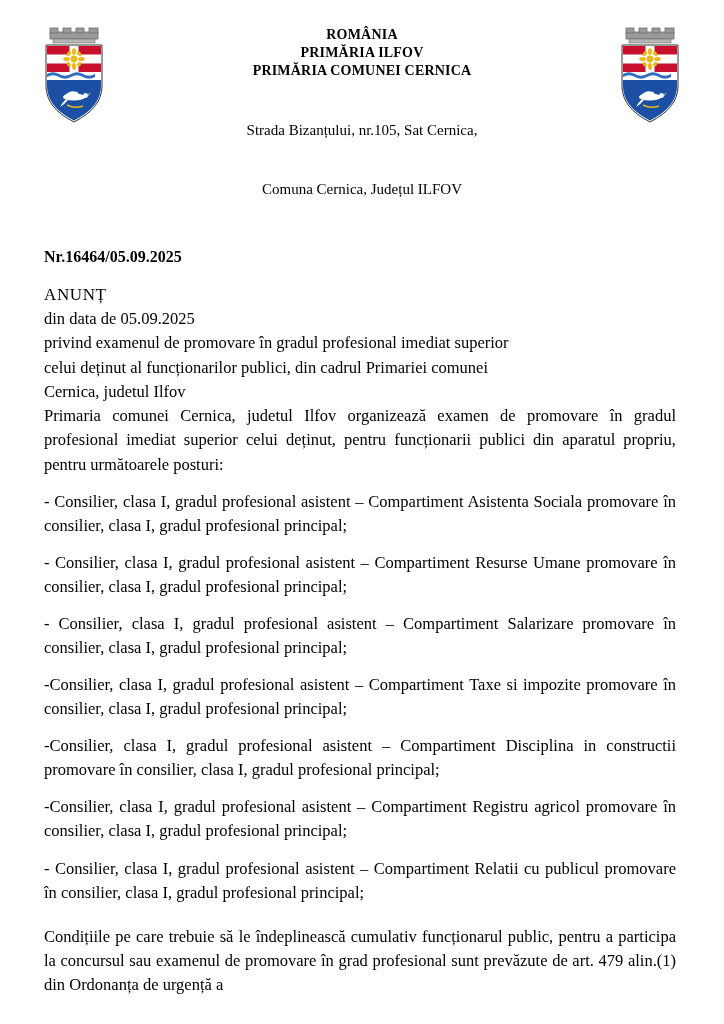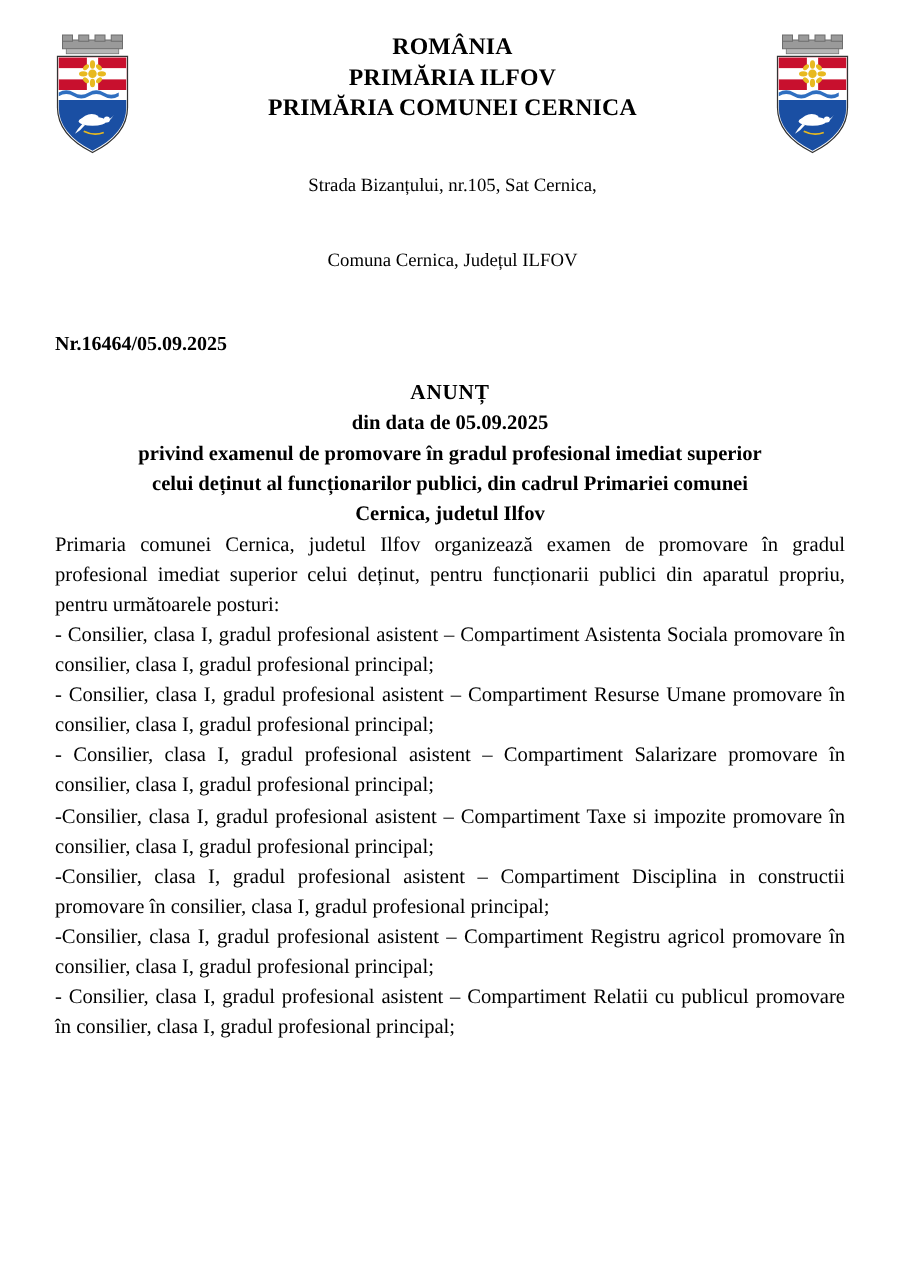--- a/index.html
+++ b/index.html
@@ -34,60 +34,59 @@
     height: 100px;
     flex: 0 0 76px;
   }
   .header-center {
     flex: 1 1 auto;
     text-align: center;
     line-height: 1.30;
   }
   .hdr-line-bold {
     font-weight: bold;
-    font-size: 19px;
+    font-size: 14px;
     letter-spacing: 0.2px;
     text-align: center;
   }
   .hdr-line {
     font-size: 15px;
     margin-top: 40px;
   }
   
   .content {
     padding: 0 48px 0 44px;
     margin-top: 48px;
   }
   .docnum {
     font-weight: bold;
     font-size: 16px;
     margin-bottom: 16px;
   }
   .title-block {
-    text-align: center;
-    font-weight: bold;
+    font-weight: normal;
     font-size: 16.5px;
     line-height: 1.48;
   }
   .title-anunt {
     font-size: 17px;
     letter-spacing: 0.6px;
   }
   .para {
     font-size: 16.5px;
     line-height: 1.46;
     text-align: justify;
     text-justify: inter-word;
     margin: 0;
   }
   .intro {
     text-indent: 0;
   }
   .bullet {
-    margin-top: 0;
+    margin-top: 13px;
   }
   .gap {
     margin-top: 20px;
   }
 </style>
 </head>
 <body>
 
 <div class="page">
 
@@ -208,15 +207,16 @@
     <p class="para intro">Primaria comunei Cernica, judetul Ilfov organizează examen de promovare în gradul profesional imediat superior celui deținut, pentru funcționarii publici din aparatul propriu, pentru următoarele posturi:</p>
 
     <p class="para bullet"> - Consilier, clasa I, gradul profesional asistent – Compartiment Asistenta Sociala promovare în consilier, clasa I, gradul profesional principal;</p>
     <p class="para bullet">- Consilier, clasa I, gradul profesional asistent – Compartiment Resurse Umane promovare în consilier, clasa I, gradul profesional principal;</p>
     <p class="para bullet">- Consilier, clasa I, gradul profesional asistent – Compartiment Salarizare promovare în consilier, clasa I, gradul profesional principal;</p>
     <p class="para bullet">-Consilier, clasa I, gradul profesional asistent – Compartiment Taxe si impozite promovare în consilier, clasa I, gradul profesional principal;</p>
     <p class="para bullet">-Consilier, clasa I, gradul profesional asistent – Compartiment Disciplina in constructii promovare în consilier, clasa I, gradul profesional principal;</p>
     <p class="para bullet">-Consilier, clasa I, gradul profesional asistent – Compartiment Registru agricol promovare în consilier, clasa I, gradul profesional principal;</p>
     <p class="para bullet">- Consilier, clasa I, gradul profesional asistent – Compartiment Relatii cu publicul promovare în consilier, clasa I, gradul profesional principal;</p>
 
+    <p class="para gap">Condițiile pe care trebuie să le îndeplinească cumulativ funcționarul public, pentru a participa la concursul sau examenul de promovare în grad profesional sunt prevăzute de art. 479 alin.(1) din Ordonanța de urgență a</p>
   </div>
 
 </div>
 
 </body></html>

